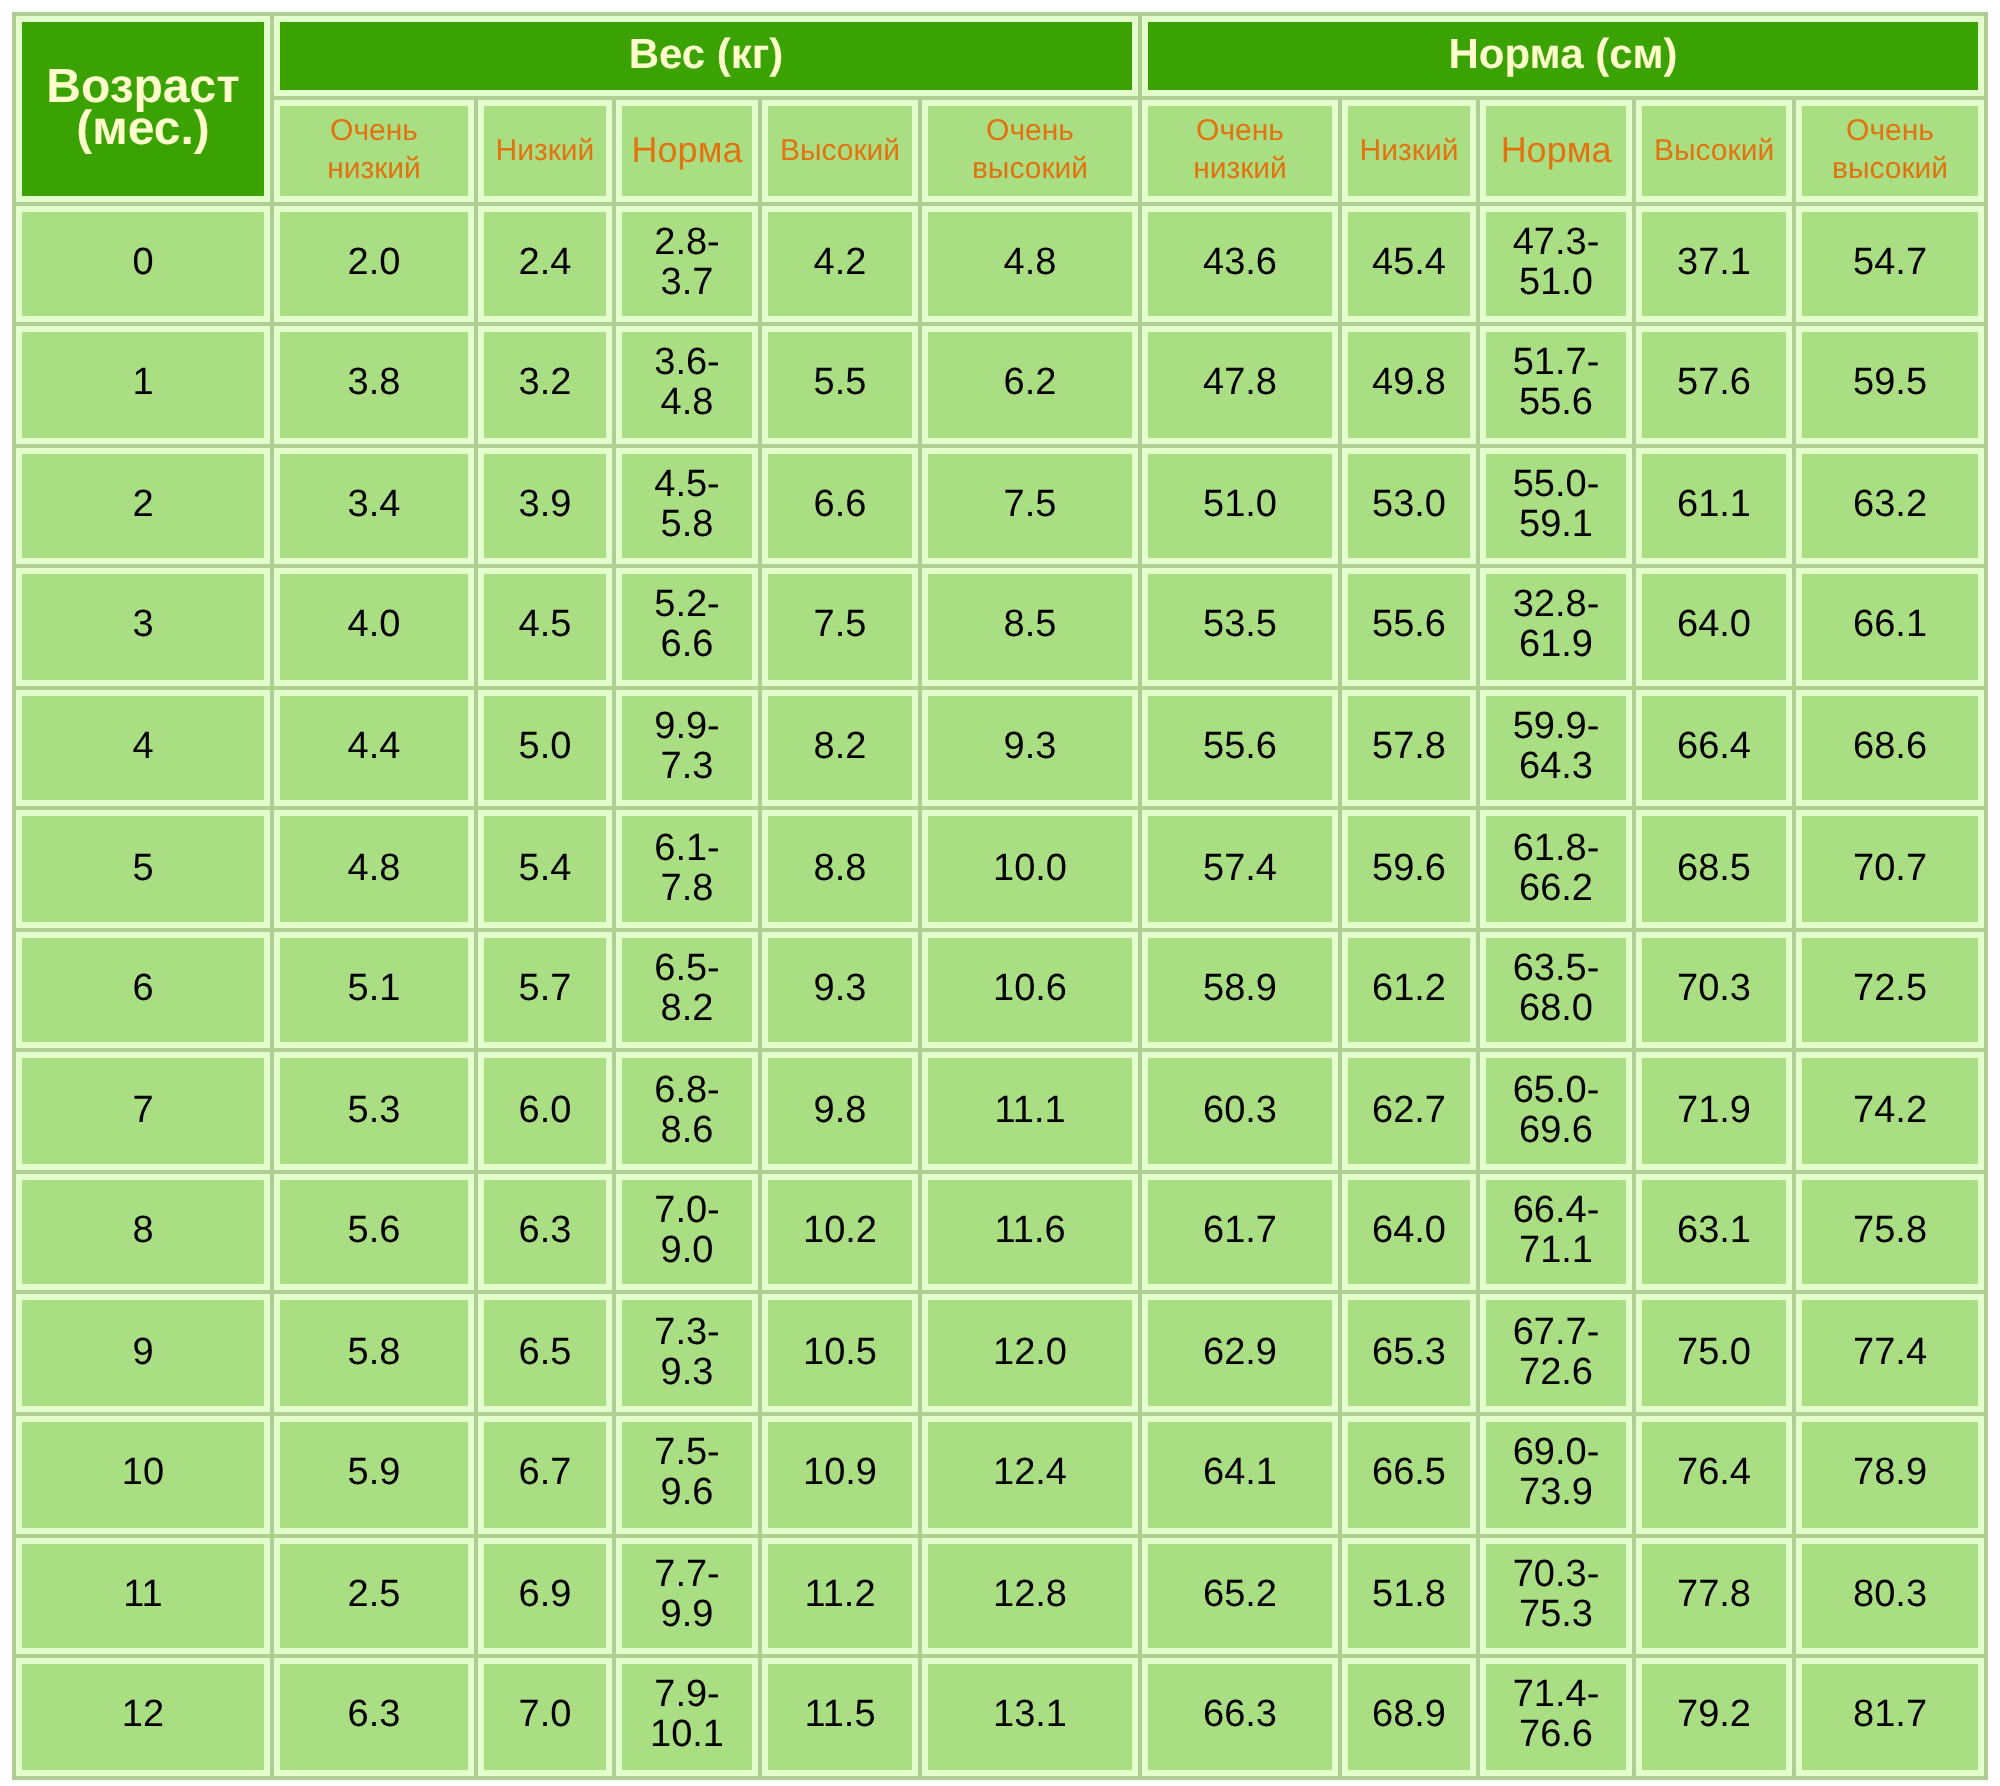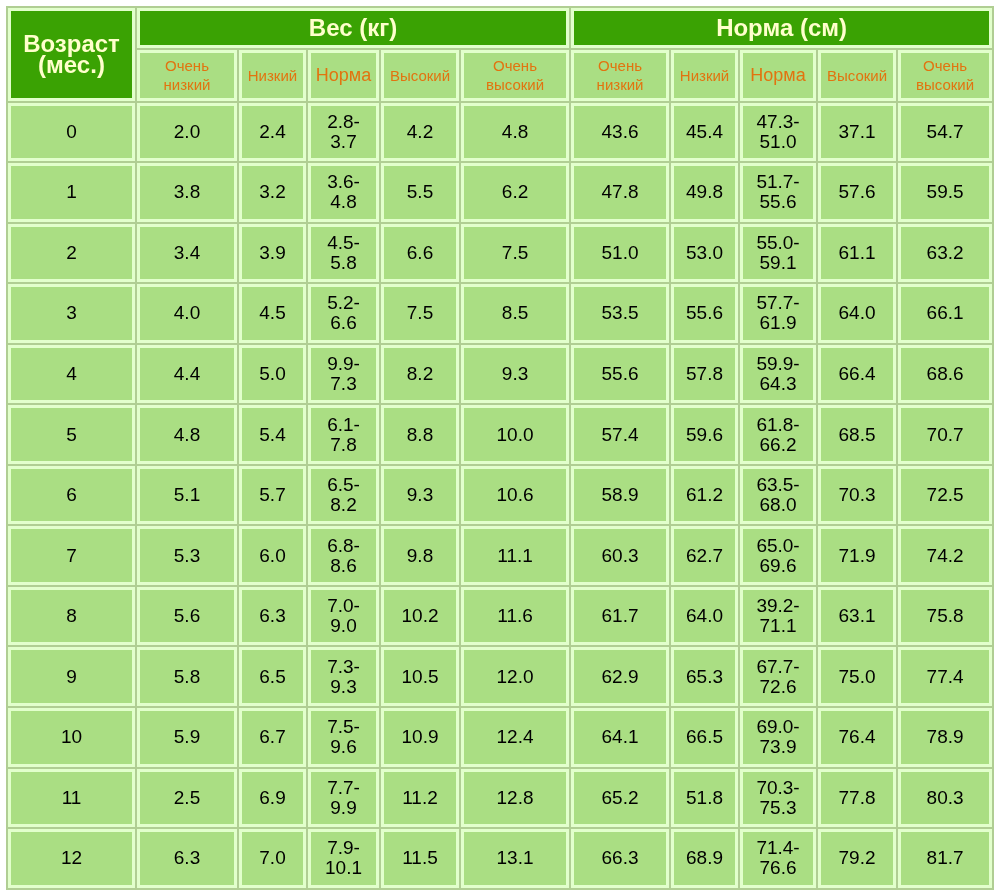--- a/index.html
+++ b/index.html
@@ -29,21 +29,21 @@
   box-sizing: border-box;
   text-align: center;
   vertical-align: middle;
   padding: 0;
   overflow: hidden;
 }
 .group-head {
   background: #3aa203;
   color: #ffffcc;
   font-weight: bold;
-  font-size: 24px;
+  font-size: 21px;
   line-height: 22px;
   height: 40px;
 }
 .age-head {
   background: #3aa203;
   color: #ffffcc;
   font-weight: bold;
   font-size: 24px;
   line-height: 21px;
 }
@@ -140,21 +140,21 @@
  </tr>
  <tr>
   <td class="data-cell"><span>3</span></td>
   <td class="data-cell"><span>4.0</span></td>
   <td class="data-cell"><span>4.5</span></td>
   <td class="data-cell"><span>5.2-</span><br><span>6.6</span></td>
   <td class="data-cell"><span>7.5</span></td>
   <td class="data-cell"><span>8.5</span></td>
   <td class="data-cell"><span>53.5</span></td>
   <td class="data-cell"><span>55.6</span></td>
-  <td class="data-cell"><span>57.7-</span><br><span>61.9</span></td>
+  <td class="data-cell"><span>32.8-</span><br><span>61.9</span></td>
   <td class="data-cell"><span>64.0</span></td>
   <td class="data-cell"><span>66.1</span></td>
  </tr>
  <tr>
   <td class="data-cell"><span>4</span></td>
   <td class="data-cell"><span>4.4</span></td>
   <td class="data-cell"><span>5.0</span></td>
   <td class="data-cell"><span>9.9-</span><br><span>7.3</span></td>
   <td class="data-cell"><span>8.2</span></td>
   <td class="data-cell"><span>9.3</span></td>
@@ -205,21 +205,21 @@
  </tr>
  <tr>
   <td class="data-cell"><span>8</span></td>
   <td class="data-cell"><span>5.6</span></td>
   <td class="data-cell"><span>6.3</span></td>
   <td class="data-cell"><span>7.0-</span><br><span>9.0</span></td>
   <td class="data-cell"><span>10.2</span></td>
   <td class="data-cell"><span>11.6</span></td>
   <td class="data-cell"><span>61.7</span></td>
   <td class="data-cell"><span>64.0</span></td>
-  <td class="data-cell"><span>39.2-</span><br><span>71.1</span></td>
+  <td class="data-cell"><span>66.4-</span><br><span>71.1</span></td>
   <td class="data-cell"><span>63.1</span></td>
   <td class="data-cell"><span>75.8</span></td>
  </tr>
  <tr>
   <td class="data-cell"><span>9</span></td>
   <td class="data-cell"><span>5.8</span></td>
   <td class="data-cell"><span>6.5</span></td>
   <td class="data-cell"><span>7.3-</span><br><span>9.3</span></td>
   <td class="data-cell"><span>10.5</span></td>
   <td class="data-cell"><span>12.0</span></td>

